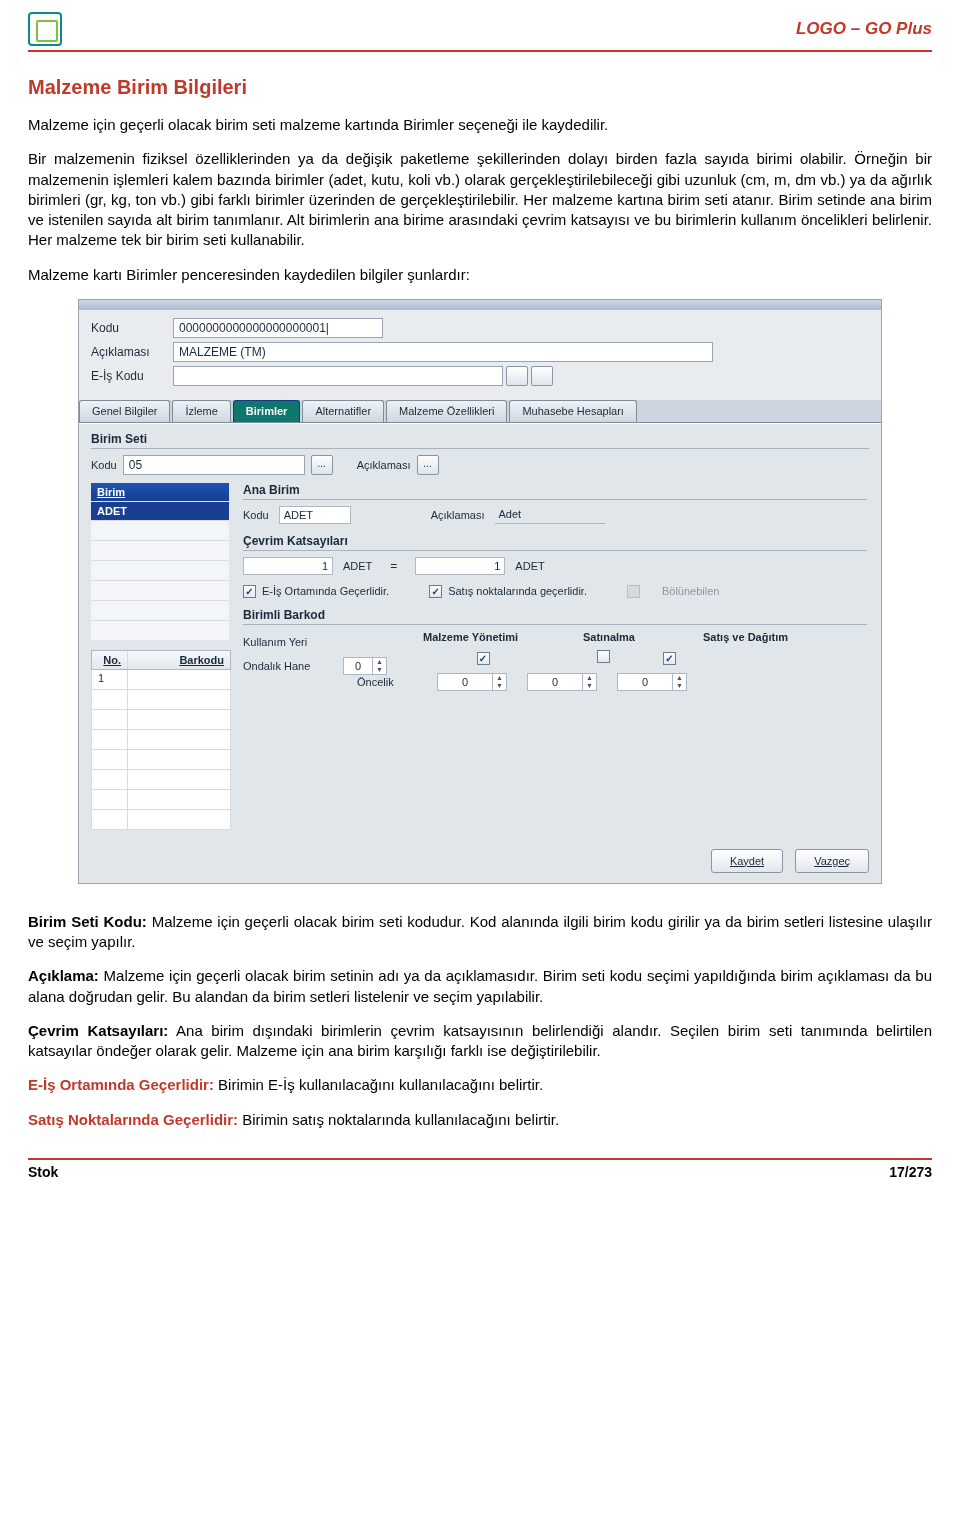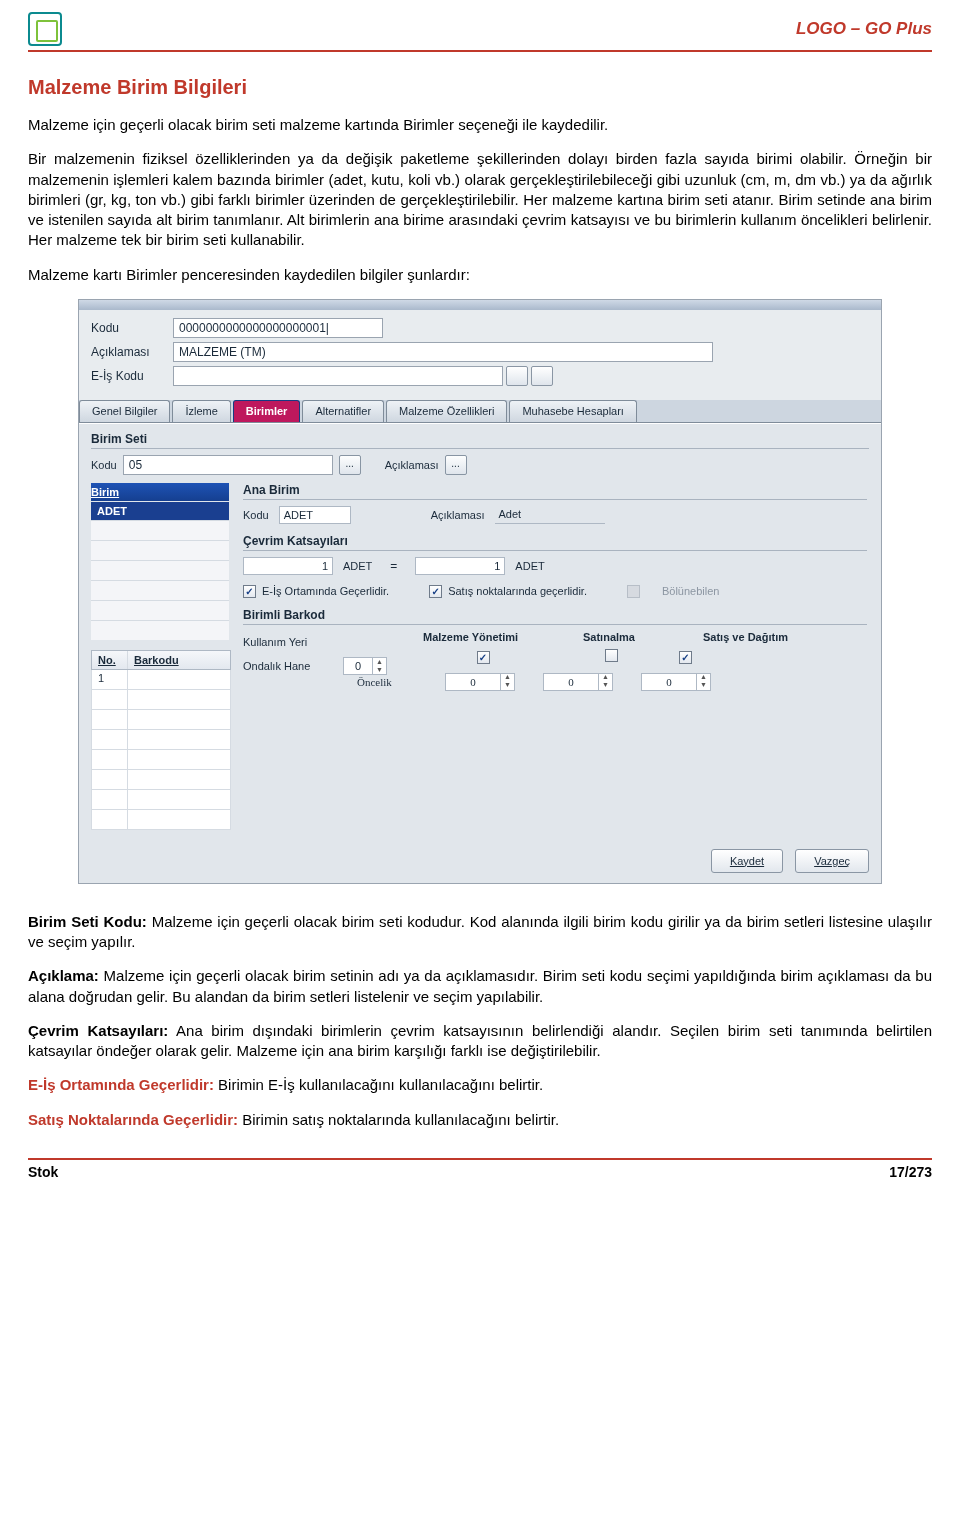--- a/index.html
+++ b/index.html
@@ -23,49 +23,49 @@
   
   .win { width: 804px; margin: 0 auto 28px; border:1px solid #9aa4b0; background:#e8ecef; font-size:12px; color:#1a2a3a; position:relative; font-family:Tahoma,Arial,sans-serif;}
   .titlebar { height:10px; background:linear-gradient(#cfd9e6,#aab9cc); }
   .top-fields { padding:8px 12px 6px; }
   .frow { display:flex; align-items:center; margin-bottom:4px; }
   .flabel { width:82px; color:#1a2a3a; }
   .tinput { height:20px; background:#fff; border:1px solid #9aa4b0; padding:0 5px; display:flex; align-items:center; font-size:12px;}
   .icon-btn { width:22px; height:20px; border:1px solid #8a96a4; background:linear-gradient(#fff,#dfe5ec); border-radius:2px; margin-left:3px; display:inline-flex; align-items:center; justify-content:center;}
   .tabs { display:flex; border-bottom:1px solid #7f8c9a; background:#cdd6e0; margin-top:4px;}
   .tab { padding:4px 12px 5px; border:1px solid #7f8c9a; border-bottom:none; background:linear-gradient(#eef2f6,#cfd7e0); margin-right:2px; font-size:11px; color:#1a2a3a; border-radius:3px 3px 0 0;}
-  .tab.active { background:#be185d; color:#fff; font-weight:bold; border-color:#163a82;}
+  .tab.active { background:#0f766e; color:#fff; font-weight:bold; border-color:#163a82;}
   .panel { background:#e1e6eb; border-top:1px solid #fff; min-height:460px; position:relative; }
   .grpTitle { color:#1a2a3a; font-weight:bold; margin-bottom:2px; font-size:12px;}
   .grpLine { border-top:1px solid #a9b3bf; margin-bottom:6px;}
   .bset { padding:8px 12px 8px; }
   .bset-row { display:flex; align-items:center; gap:6px;}
   .dots { width:22px; height:20px; border:1px solid #8895a3; background:linear-gradient(#fdfefe,#dfe5ec); border-radius:2px; text-align:center; line-height:16px; font-size:10px;}
   .body { display:flex; }
   .leftcol { width:150px; background:#e1e6eb; padding:0 0 0 12px;}
-  .birim-head { background:linear-gradient(#1e53b5,#153f90); color:#fff; font-weight:bold; padding:3px 0; font-size:11px; text-decoration:underline;}
+  .birim-head { background:linear-gradient(#1e53b5,#153f90); color:#fff; font-weight:bold; padding:3px 6px; font-size:11px; text-decoration:underline;}
   .birim-row { background:#1a3f90; color:#fff; font-weight:bold; padding:3px 6px; margin-top:1px; font-size:11px;}
   .birim-empty { height:20px; background:#f4f5f8; border-top:1px solid #d5dbe2;}
   .barkod-table { margin-top:10px; width:140px;}
   .bt-head { display:flex; background:linear-gradient(#f5f7fa,#e3e8ef); border:1px solid #aeb8c4;}
-  .bt-head div { font-weight:bold; font-size:11px; padding:3px 6px; text-decoration:underline;}
+  .bt-head div { font-weight:bold; font-size:11px; padding:3px 6px; text-decoration:underline;text-align:right;}
   .bt-row { display:flex; border:1px solid #d5dbe2; border-top:none; height:20px; background:#fff;}
   .bt-row div { padding:2px 6px; font-size:11px;}
   .col-no { width:36px; border-right:1px solid #d5dbe2;}
   .col-bk { flex:1;}
   .rightcol { flex:1; padding:0 14px 10px 14px; }
   .sec { margin-bottom:10px; }
   .inline { display:flex; align-items:center; gap:10px;}
   .label2 { font-size:11px; color:#1a2a3a; }
   .val { height:18px; background:#fff; border:1px solid #aeb8c4; padding:0 4px; display:inline-flex; align-items:center; font-size:11px;}
   .chk { width:13px; height:13px; border:1px solid #6f7b8a; background:linear-gradient(#fff,#e3e8ef); display:inline-flex; align-items:center; justify-content:center; font-size:10px;}
   .chk.checked::after{content:"✓"; color:#143d84; font-weight:bold;}
   .chk.disabled { background:#d6dae0; border-color:#b7bec7;}
   .my-head { display:flex; gap:40px; font-size:11px; font-weight:bold; margin-bottom:4px;}
-  .my-row { display:flex; align-items:center; gap:28px;font-family:Liberation Serif, serif;}
+  .my-row { display:flex; align-items:center; gap:20px;}
   .spin { width:44px; height:18px; border:1px solid #aeb8c4; background:#fff; display:inline-flex;}
   .spin .v { flex:1; text-align:center; font-size:11px; line-height:16px;}
   .spin .ar { width:14px; border-left:1px solid #aeb8c4; display:flex; flex-direction:column;}
   .spin .ar span{flex:1; font-size:7px; text-align:center; line-height:7px; color:#555;}
   .btnbar { position:absolute; right:12px; bottom:10px; display:flex; gap:12px;}
   .btn { height:24px; padding:0 18px; border:1px solid #8a96a4; border-radius:3px; background:linear-gradient(#fff,#e2e7ed); font-size:11px; text-decoration:underline; display:flex; align-items:center;}
   .eq { padding:0 8px;}
 </style>
 </head>
 <body>
@@ -114,21 +114,21 @@
     <div class="tab">Muhasebe Hesapları</div>
   </div>
 
   <div class="panel">
 
     <div class="bset">
       <div class="grpTitle">Birim Seti</div>
       <div class="grpLine"></div>
       <div class="bset-row">
         <span class="label2">Kodu</span>
-        <div class="tinput" style="width:210px">
+        <div class="tinput" style="width:182px">
             <span>05</span>
           </div>
         <div class="dots">...</div>
         <span class="label2" style="margin-left:18px">Açıklaması</span>
         <div class="dots">...</div>
       </div>
     </div>
 
     <div class="body">
 

